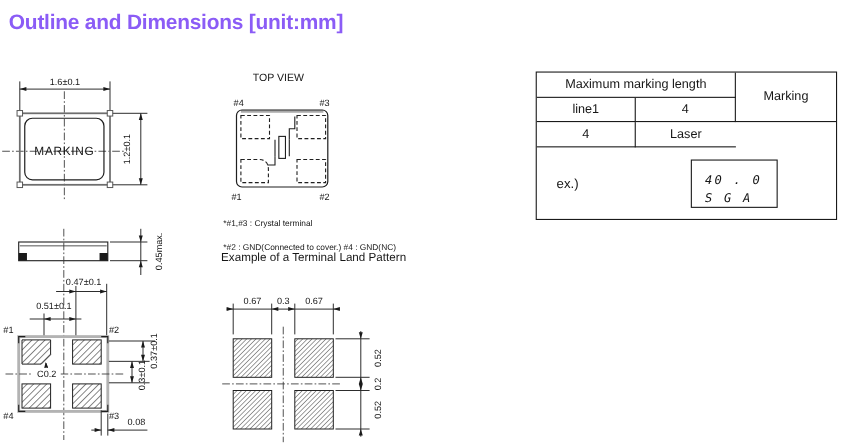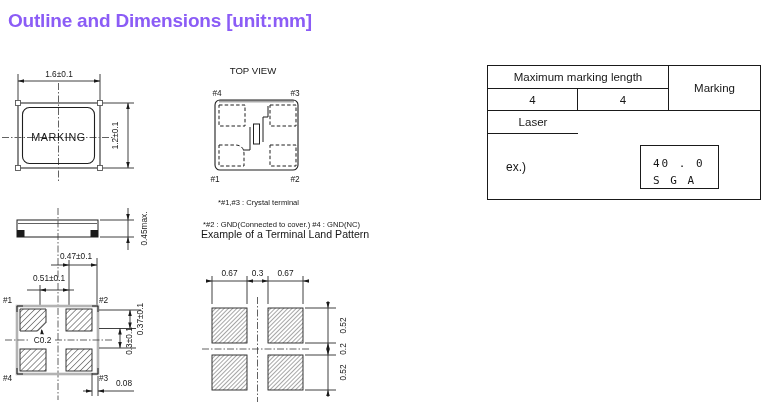--- a/index.html
+++ b/index.html
@@ -15,24 +15,24 @@
   
   .mtable{position:absolute;left:487px;top:65px;width:274px;height:135px;
           border:1.6px solid #1a1a1a;display:grid;box-sizing:border-box;
           grid-template-columns:90px 91px 1fr;grid-template-rows:23px 22px 23px 1fr;
           font-size:11.5px;background:#fff;}
   .mtable .cell{display:flex;align-items:center;justify-content:center;box-sizing:border-box;}
   .bR{border-right:1.4px solid #1a1a1a;} .bB{border-bottom:1.4px solid #1a1a1a;}
   .hdr{grid-column:1/3;} .mk{grid-column:3/4;grid-row:1/3;}
   .exrow{grid-column:1/4;position:relative;}
   .exlabel{position:absolute;left:18px;top:50%;transform:translateY(-50%);font-size:12px;text-align:center;}
-  .exbox{position:absolute;left:152px;top:50%;transform:translateY(-50%);
+  .exbox{position:absolute;left:140px;top:50%;transform:translateY(-50%);
          width:79px;height:44px;border:1.2px solid #1a1a1a;box-sizing:border-box;
          font-family:"DejaVu Sans Mono",monospace;font-size:11px;letter-spacing:2px;
-         line-height:17px;padding:9px 0 0 12px;}
+         line-height:17px;padding:9px 0 0 12px;font-style:italic;}
 </style>
 </head>
 <body>
 
 <div class="stage">
 
   <div class="title">Outline and Dimensions [unit:mm]</div>
 
   <svg style="left:0;top:60px" width="170" height="135" viewBox="0 0 170 135">
 
@@ -83,21 +83,21 @@
     </g>
     <g fill="none" stroke="#1f1f1f" stroke-width="1">
       <line x1="60" y1="67" x2="60" y2="82"></line>
       <rect x="63.5" y="64" width="6" height="20"></rect>
       <line x1="73" y1="67" x2="73" y2="82"></line>
       <polyline points="60,82 60,90 53,90"></polyline>
       <polyline points="73,67 73,57 78,57 78,46"></polyline>
     </g>
   </svg>
 
-  <div class="note" style="left:218px;top:198px">*#1,#3 : Crystal terminal</div>
+  <div class="note" style="left:203px;top:198px">*#1,#3 : Crystal terminal</div>
   <div class="note" style="left:203px;top:220px">*#2 : GND(Connected to cover.)  #4 : GND(NC)</div>
   <div class="lp-head">Example of a Terminal Land Pattern</div>
 
   <svg style="left:0;top:195px" width="175" height="211" viewBox="0 0 175 211">
     <defs>
       <pattern id="hatchA" patternUnits="userSpaceOnUse" width="4.2" height="4.2" patternTransform="rotate(45)">
         <line x1="0" y1="0" x2="0" y2="4.2" stroke="#3a3a3a" stroke-width="1.1"></line>
       </pattern>
     </defs>
 
@@ -226,20 +226,21 @@
     <polygon points="133,103 131.2,97 134.8,97" fill="#1a1a1a"></polygon>
     <polygon points="133,138 131.2,144 134.8,144" fill="#1a1a1a"></polygon>
     <text class="rot" x="148" y="76.5" text-anchor="middle" transform="rotate(-90 148 73.5)">0.52</text>
     <text class="rot" x="148" y="100" text-anchor="middle" transform="rotate(-90 148 97)">0.2</text>
     <text class="rot" x="148" y="123.5" text-anchor="middle" transform="rotate(-90 148 120.5)">0.52</text>
   </svg>
 
   <div class="mtable">
     <div class="cell hdr bR bB">Maximum marking length</div>
     <div class="cell mk bB">Marking</div>
+    <div class="cell bR bB">line1</div>
     <div class="cell bR bB">4</div>
     <div class="cell bR bB">4</div>
     <div class="cell bB">Laser</div>
     <div class="exrow">
       <span class="exlabel">ex.)</span>
       <div class="exbox">
         <div>40 . 0</div>
         <div>S G A</div>
       </div>
     </div>

